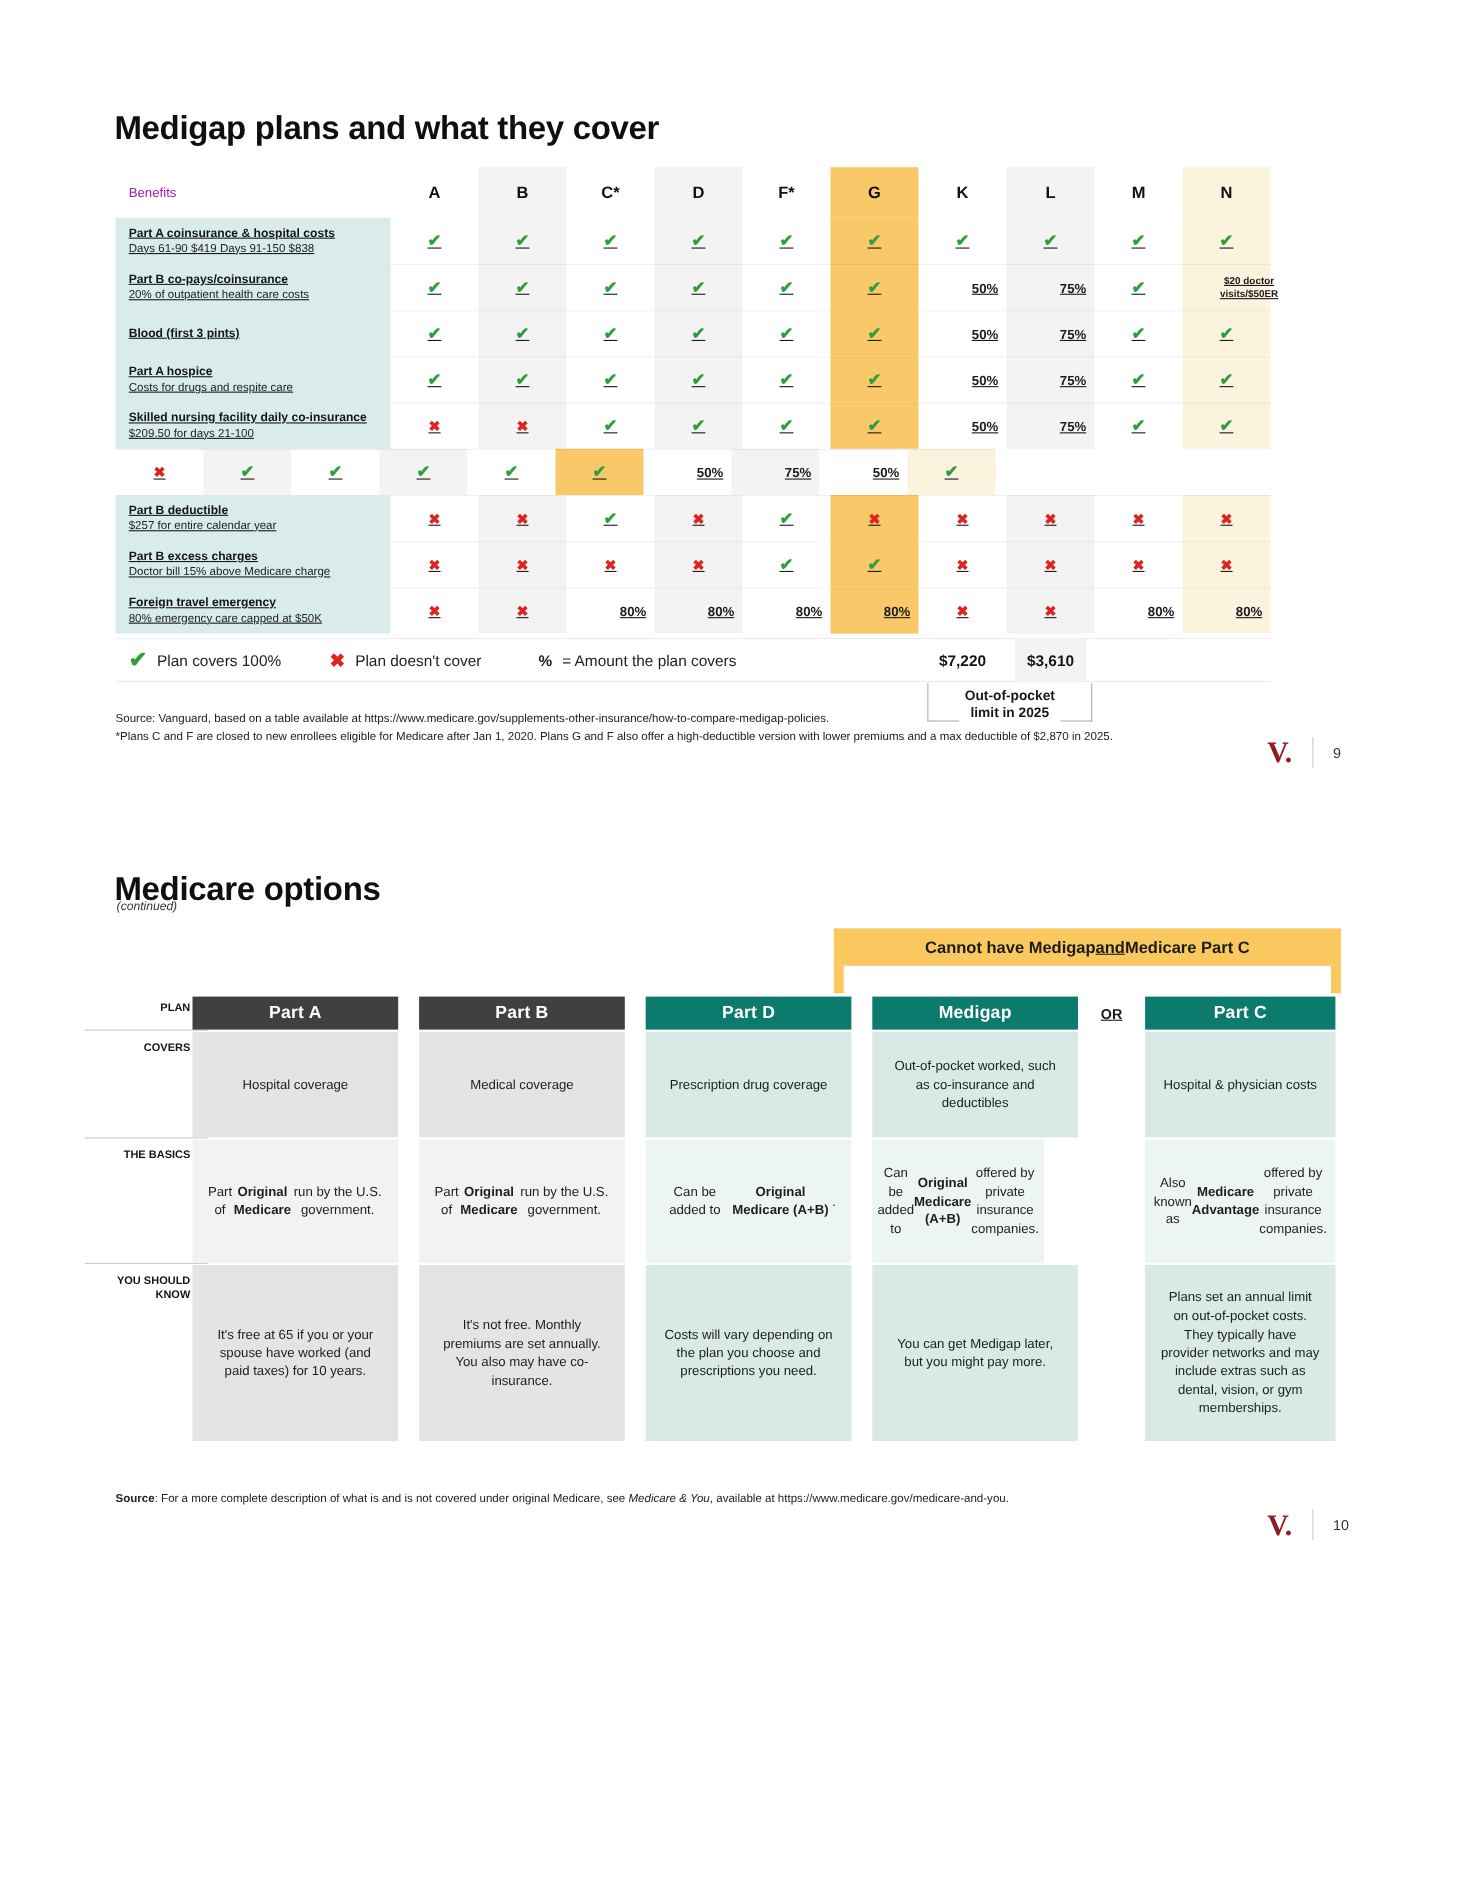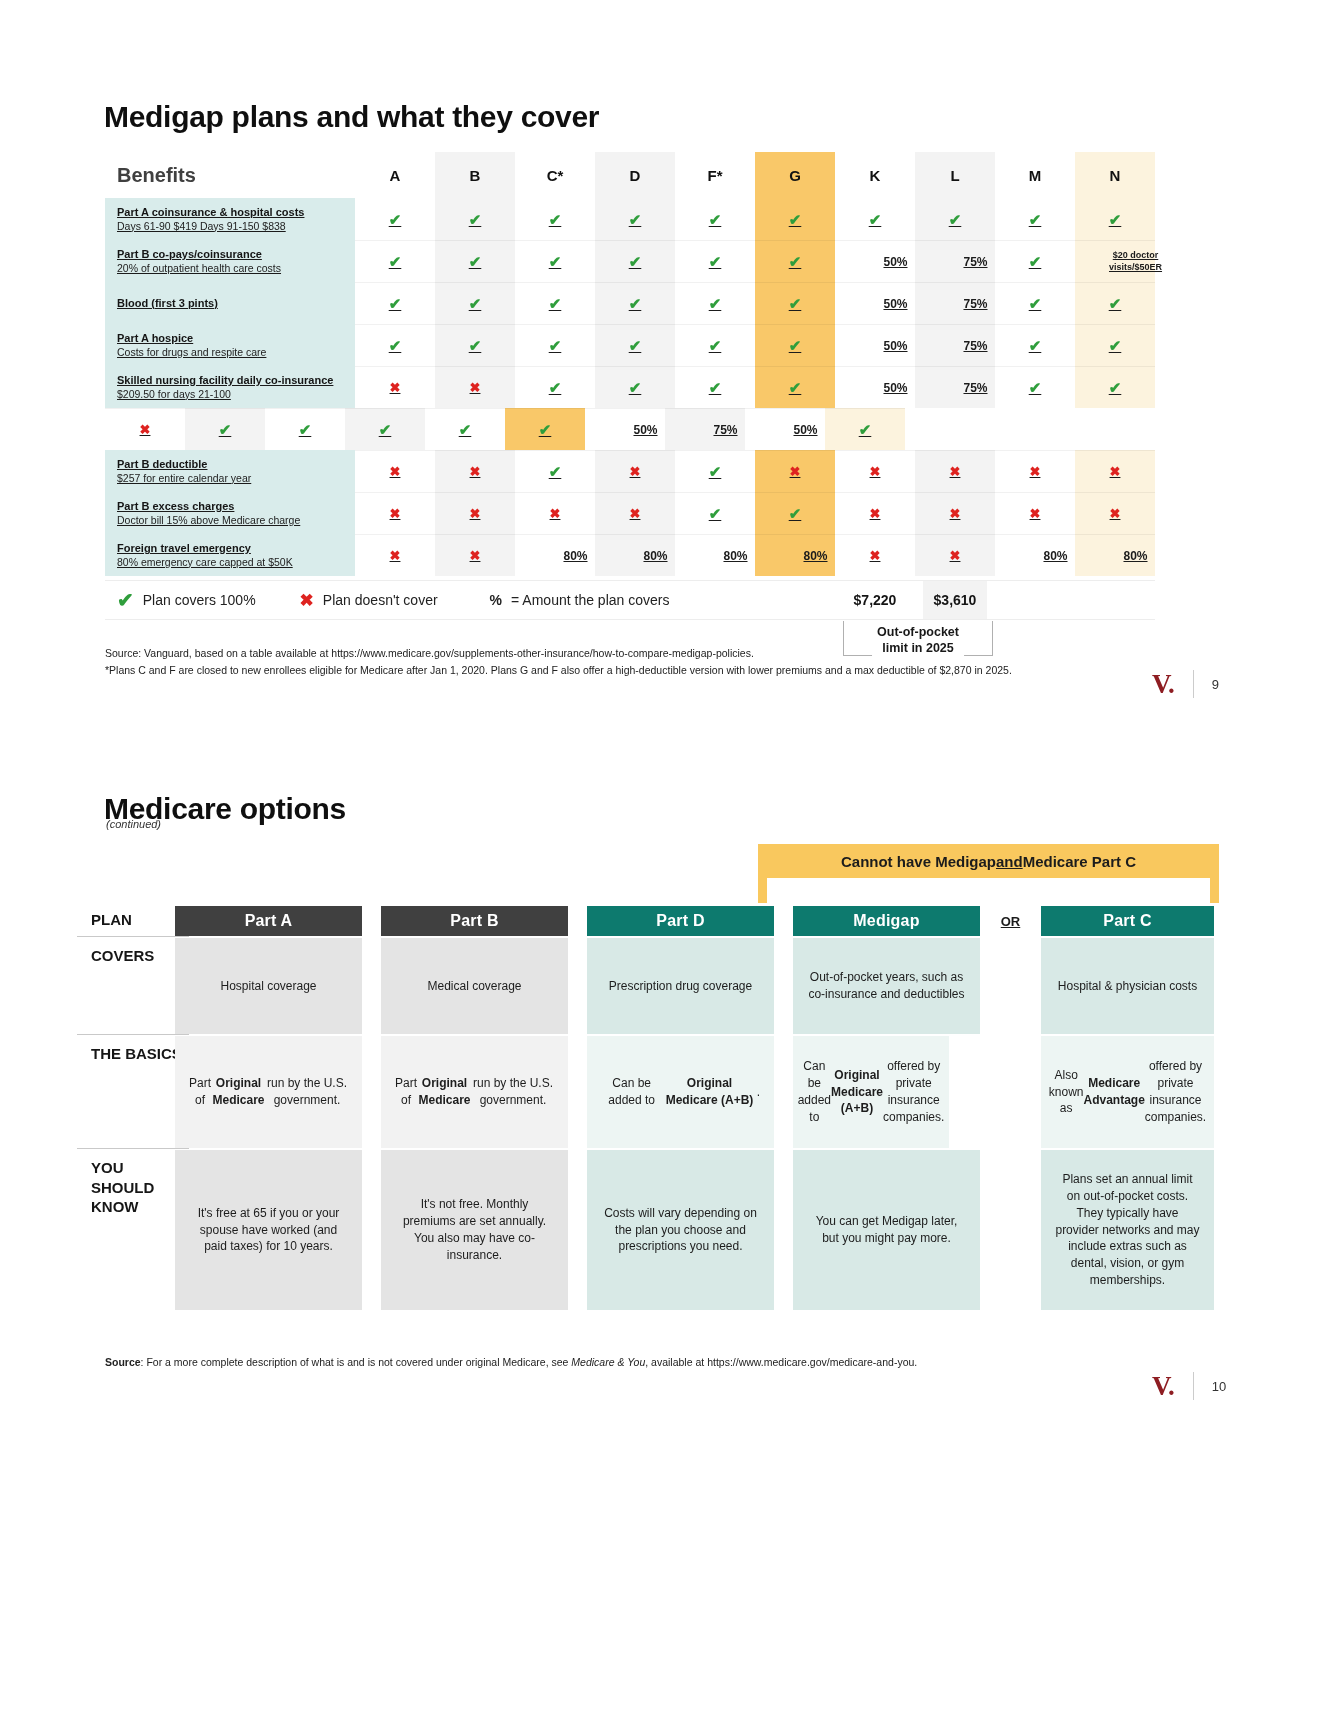--- a/index.html
+++ b/index.html
@@ -11,21 +11,21 @@
   .t1{top:80px;} .t2{top:772px;}
   .sub2{position:absolute;left:106px;top:818px;font-size:11px;font-style:italic;color:#333;}
 
   
   #mg-table{position:absolute;left:105px;top:152px;width:1050px;}
   .mgr{display:flex;}
   .mgh{height:46px;}
   .mgr:not(.mgh){height:42px;text-decoration:underline;}
   .mgl{width:250px;box-sizing:border-box;padding:2px 12px;display:flex;flex-direction:column;
        justify-content:center;background:var(--benefit-bg);}
-  .mglh{background:transparent;font-size:20px;font-weight:700;color:#404040;}
+  .mglh{background:transparent;font-size:12px;font-weight:400;color:#a21caf;}
   .mgc{width:80px;box-sizing:border-box;display:flex;align-items:center;justify-content:center;
        text-align:center;}
   .hdr{font-size:15px;font-weight:700;color:#111;}
   .v-shade{background:var(--col-shade);}
   .v-highlight{background:var(--highlight-orange);}
   .v-cream{background:var(--cream);}
   .bt .mgc{border-top:1px solid rgba(0,0,0,.055);}
   .bt1{font-size:11px;font-weight:700;line-height:1.16;color:#151515;}
   .bt2{font-size:10.5px;line-height:1.18;color:#222;margin-top:1px;}
   .ck{font-size:15px;font-weight:700;color:var(--check-green);line-height:1;}
@@ -74,21 +74,21 @@
   .banner::before{left:0;} .banner::after{right:0;}
 
   
   #s2-table{position:absolute;left:77px;top:906px;width:1165px;height:416px;}
   .s2h{position:absolute;top:0;height:30px;display:flex;align-items:center;justify-content:center;
        font-size:16px;font-weight:700;color:#fff;letter-spacing:.2px;}
   .hd-dark{background:var(--dark-header);}
   .hd-teal{background:var(--teal);}
   .s2or{position:absolute;top:0;left:903px;width:61px;height:30px;display:flex;align-items:center;
         justify-content:center;font-size:13px;font-weight:700;text-decoration:underline;color:#1b1b1b;}
-  .s2g{position:absolute;left:14px;width:96px;font-size:15px;font-weight:700;color:#161616;line-height:1.3;}
+  .s2g{position:absolute;left:0;width:96px;font-size:10px;font-weight:700;color:#161616;line-height:1.3;text-align:right;}
   .s2line{position:absolute;left:0;width:112px;height:1px;background:#c9c9c9;}
   .s2c{position:absolute;box-sizing:border-box;display:flex;align-items:center;justify-content:center;
        text-align:center;font-size:12px;color:#1d1d1d;line-height:1.4;padding:6px 14px;}
   .bg-gray{background:var(--gray-cell);}
   .bg-gray-light{background:var(--gray-cell-light);}
   .bg-teal{background:var(--teal-cell);}
   .bg-teal-light{background:var(--teal-cell-light);}
 </style>
 </head>
 <body>
@@ -482,21 +482,21 @@
       <div class="s2line" style="top:242px"></div>
       <div class="s2h hd-dark" style="left:98px;width:187px">Part A</div>
       <div class="s2h hd-dark" style="left:304px;width:187px">Part B</div>
       <div class="s2h hd-teal" style="left:510px;width:187px">Part D</div>
       <div class="s2h hd-teal" style="left:716px;width:187px">Medigap</div>
       <div class="s2h hd-teal" style="left:964px;width:173px">Part C</div>
       <div class="s2or">OR</div>
       <div class="s2c bg-gray" style="left:98px;width:187px;top:32px;height:96px">Hospital coverage</div>
       <div class="s2c bg-gray" style="left:304px;width:187px;top:32px;height:96px">Medical coverage</div>
       <div class="s2c bg-teal" style="left:510px;width:187px;top:32px;height:96px">Prescription drug coverage</div>
-      <div class="s2c bg-teal" style="left:716px;width:187px;top:32px;height:96px">Out-of-pocket years, such as co-insurance and deductibles</div>
+      <div class="s2c bg-teal" style="left:716px;width:187px;top:32px;height:96px">Out-of-pocket worked, such as co-insurance and deductibles</div>
       <div class="s2c bg-teal" style="left:964px;width:173px;top:32px;height:96px">Hospital &amp; physician costs</div>
       <div class="s2c bg-gray-light" style="left:98px;width:187px;top:130px;height:112px">Part of <b>Original Medicare</b> run by the U.S. government.</div>
       <div class="s2c bg-gray-light" style="left:304px;width:187px;top:130px;height:112px">Part of <b>Original Medicare</b> run by the U.S. government.</div>
       <div class="s2c bg-teal-light" style="left:510px;width:187px;top:130px;height:112px">Can be added to <b>Original Medicare (A+B)</b>.</div>
       <div class="s2c bg-teal-light" style="left:716px;width:156px;top:130px;height:112px">Can be added to <b>Original Medicare (A+B)</b> offered by private insurance companies.</div>
       <div class="s2c bg-teal-light" style="left:964px;width:173px;top:130px;height:112px">Also known as <b>Medicare Advantage</b> offered by private insurance companies.</div>
       <div class="s2c bg-gray" style="left:98px;width:187px;top:244px;height:160px">It's free at 65 if you or your spouse have worked (and paid taxes) for 10 years.</div>
       <div class="s2c bg-gray" style="left:304px;width:187px;top:244px;height:160px">It's not free. Monthly premiums are set annually. You also may have co-insurance.</div>
       <div class="s2c bg-teal" style="left:510px;width:187px;top:244px;height:160px">Costs will vary depending on the plan you choose and prescriptions you need.</div>
       <div class="s2c bg-teal" style="left:716px;width:187px;top:244px;height:160px">You can get Medigap later, but you might pay more.</div>

